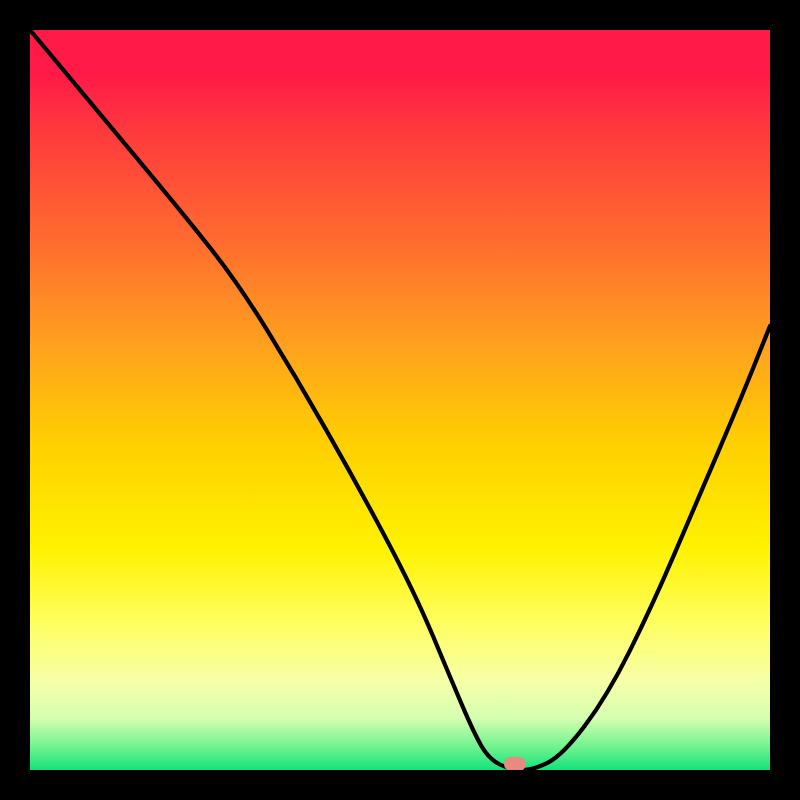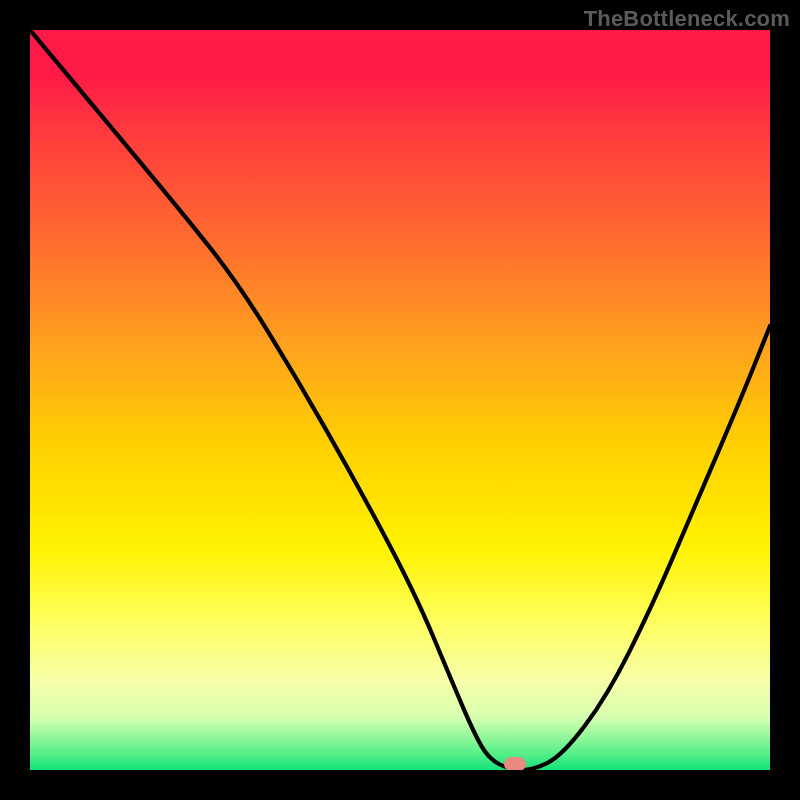--- a/index.html
+++ b/index.html
@@ -72,21 +72,20 @@
     border-radius: 8px;
     background: #e88a82;
     z-index: 3;
     transform: translate(-50%, -50%);
   }
 </style>
 </head>
 <body>
 
 <div class="frame">
-  <div class="watermark">TheBottleneck.com</div>
   <div class="plot">
     <div class="gradient"></div>
     <svg class="curve" viewBox="0 0 740 740" preserveAspectRatio="none">
       <path d="M 0.0 0.0 Q 0.0 0.0 37.0 44.4 Q 74.0 88.8 111.0 133.2 Q 148.0 177.6 177.6 214.6 Q 207.2 251.6 236.8 299.7 Q 266.4 347.8 296.0 399.6 Q 325.6 451.4 355.2 506.9 Q 384.8 562.4 403.3 606.8 Q 421.8 651.2 432.9 677.1 Q 444.0 703.0 451.4 716.0 Q 458.8 728.9 469.9 734.5 Q 481.0 740.0 492.1 740.0 Q 503.2 740.0 518.0 732.6 Q 532.8 725.2 555.0 695.6 Q 577.2 666.0 599.4 621.6 Q 621.6 577.2 643.8 525.4 Q 666.0 473.6 688.2 421.8 Q 710.4 370.0 725.2 333.0 T 740.0 296.0"></path>
     </svg>
     <div class="marker" style="left: 484.7px; top: 734.08px;"></div>
   </div>
 </div>
 
 </body></html>

